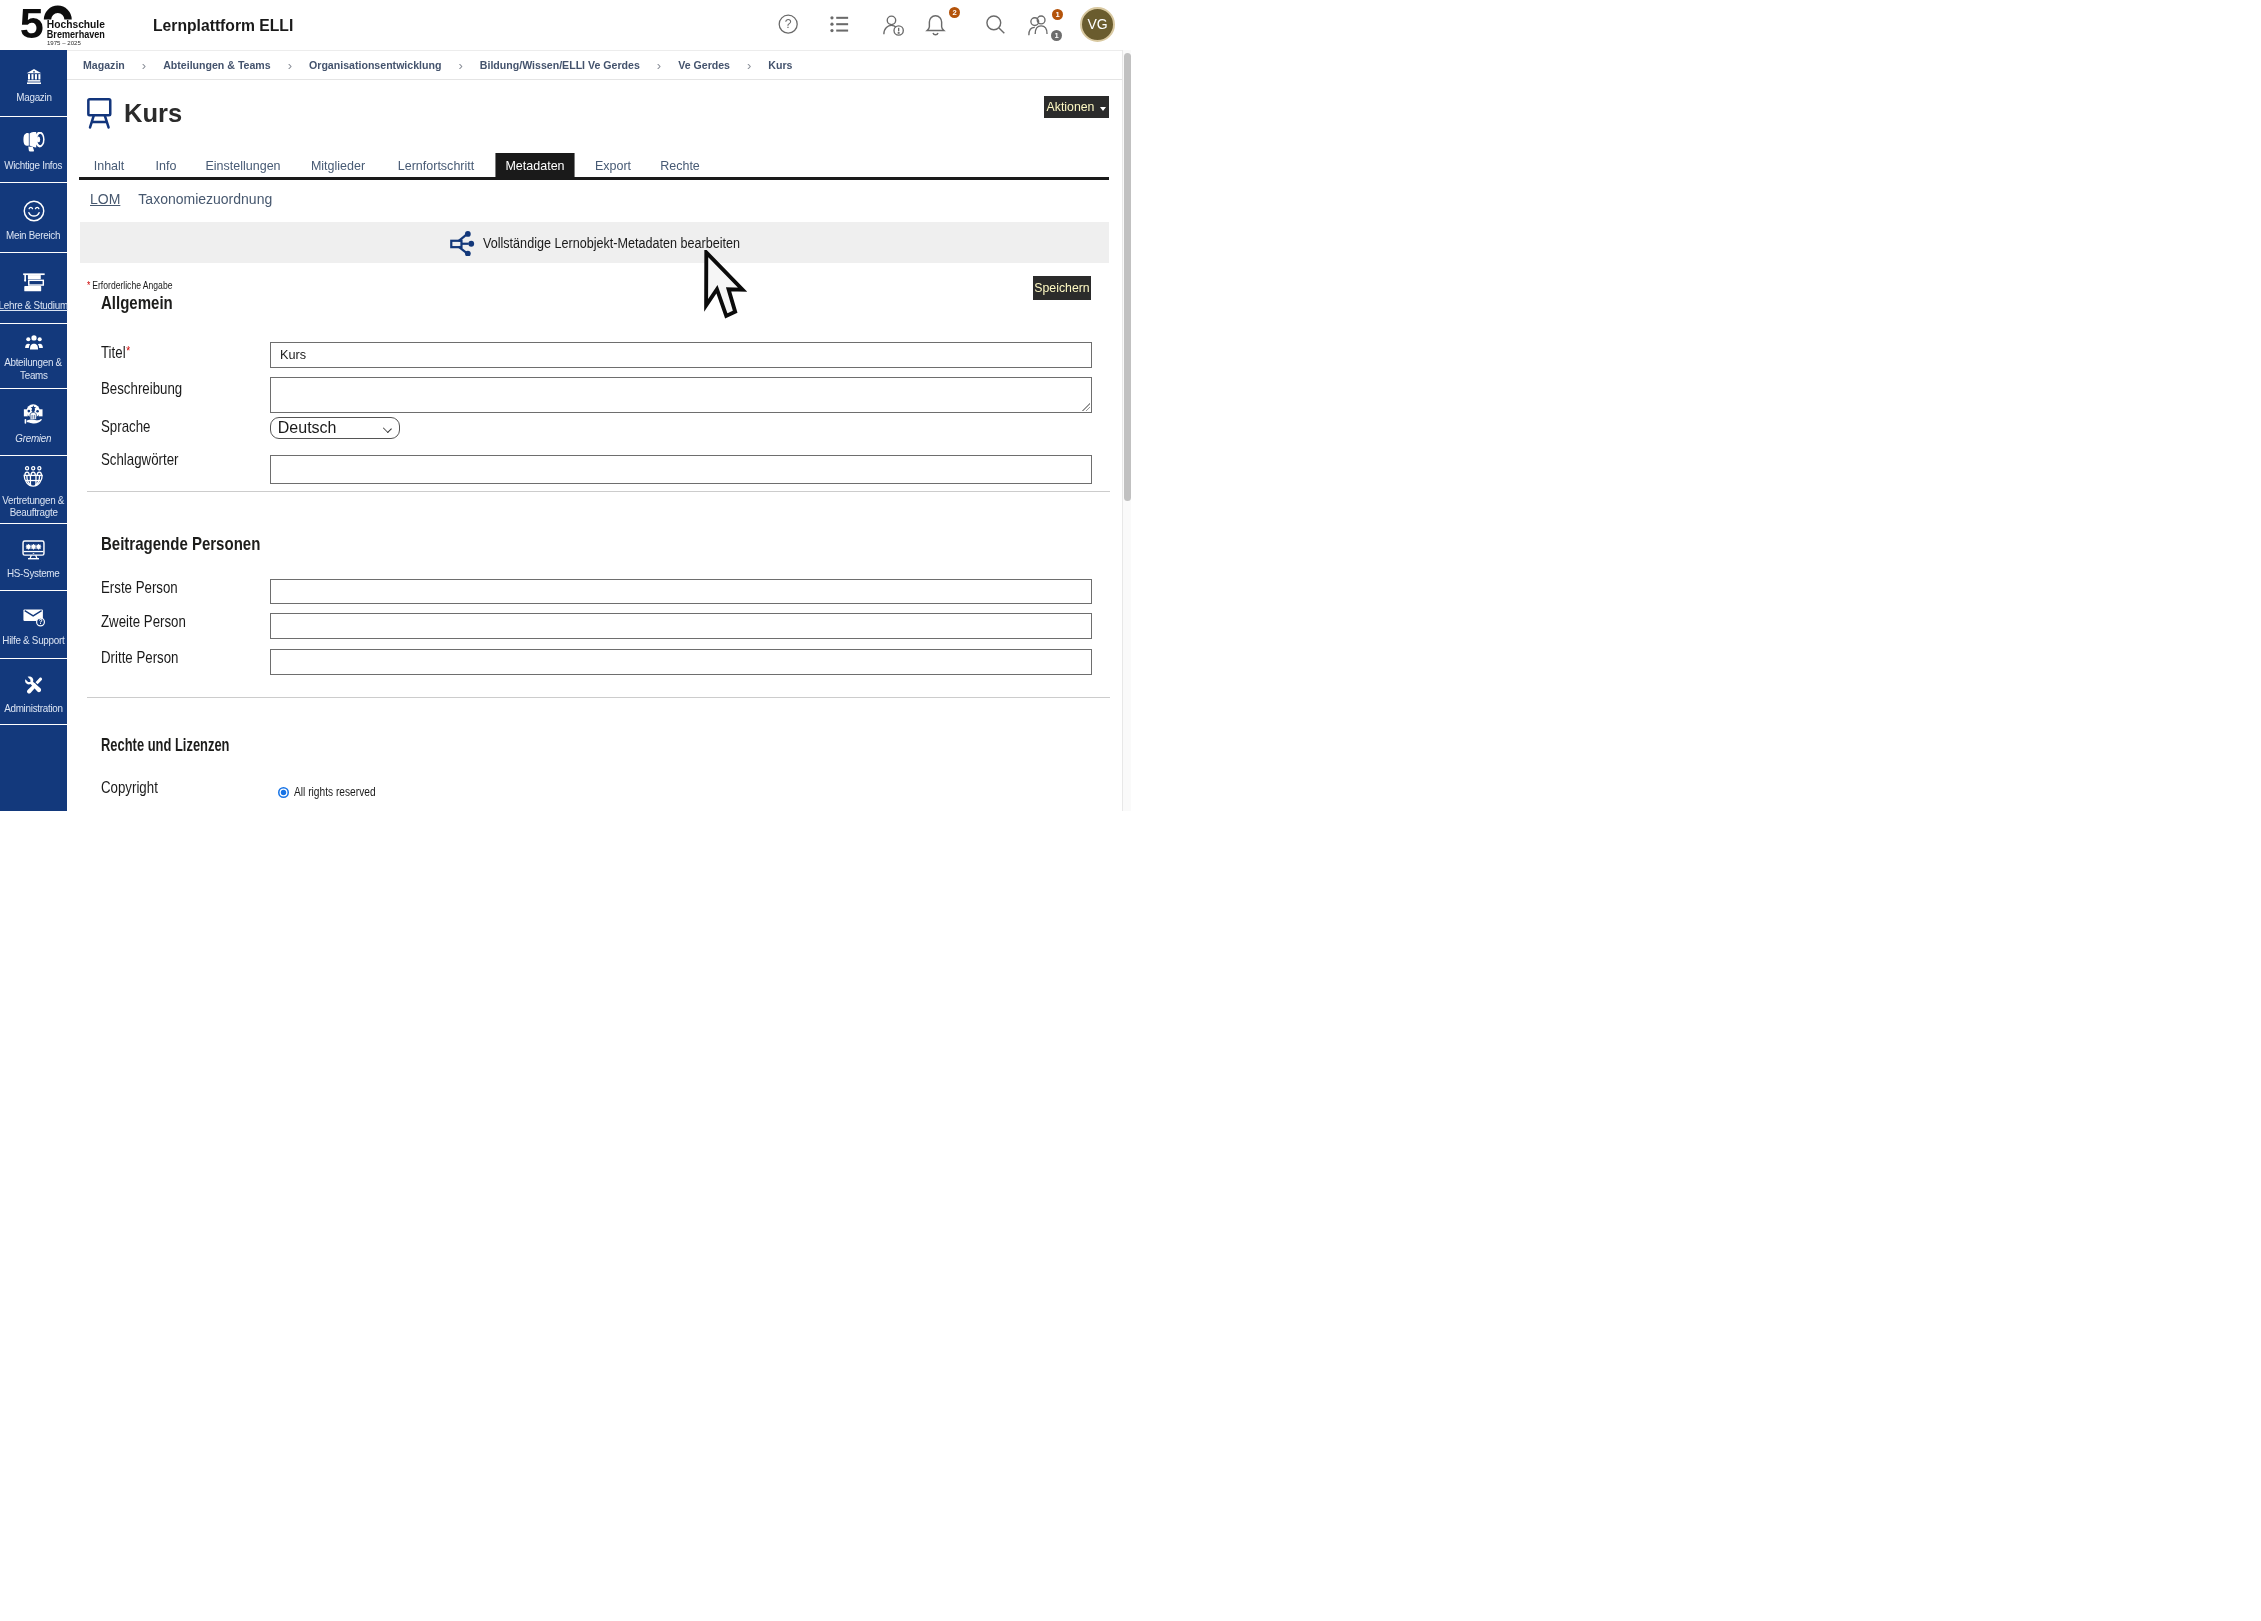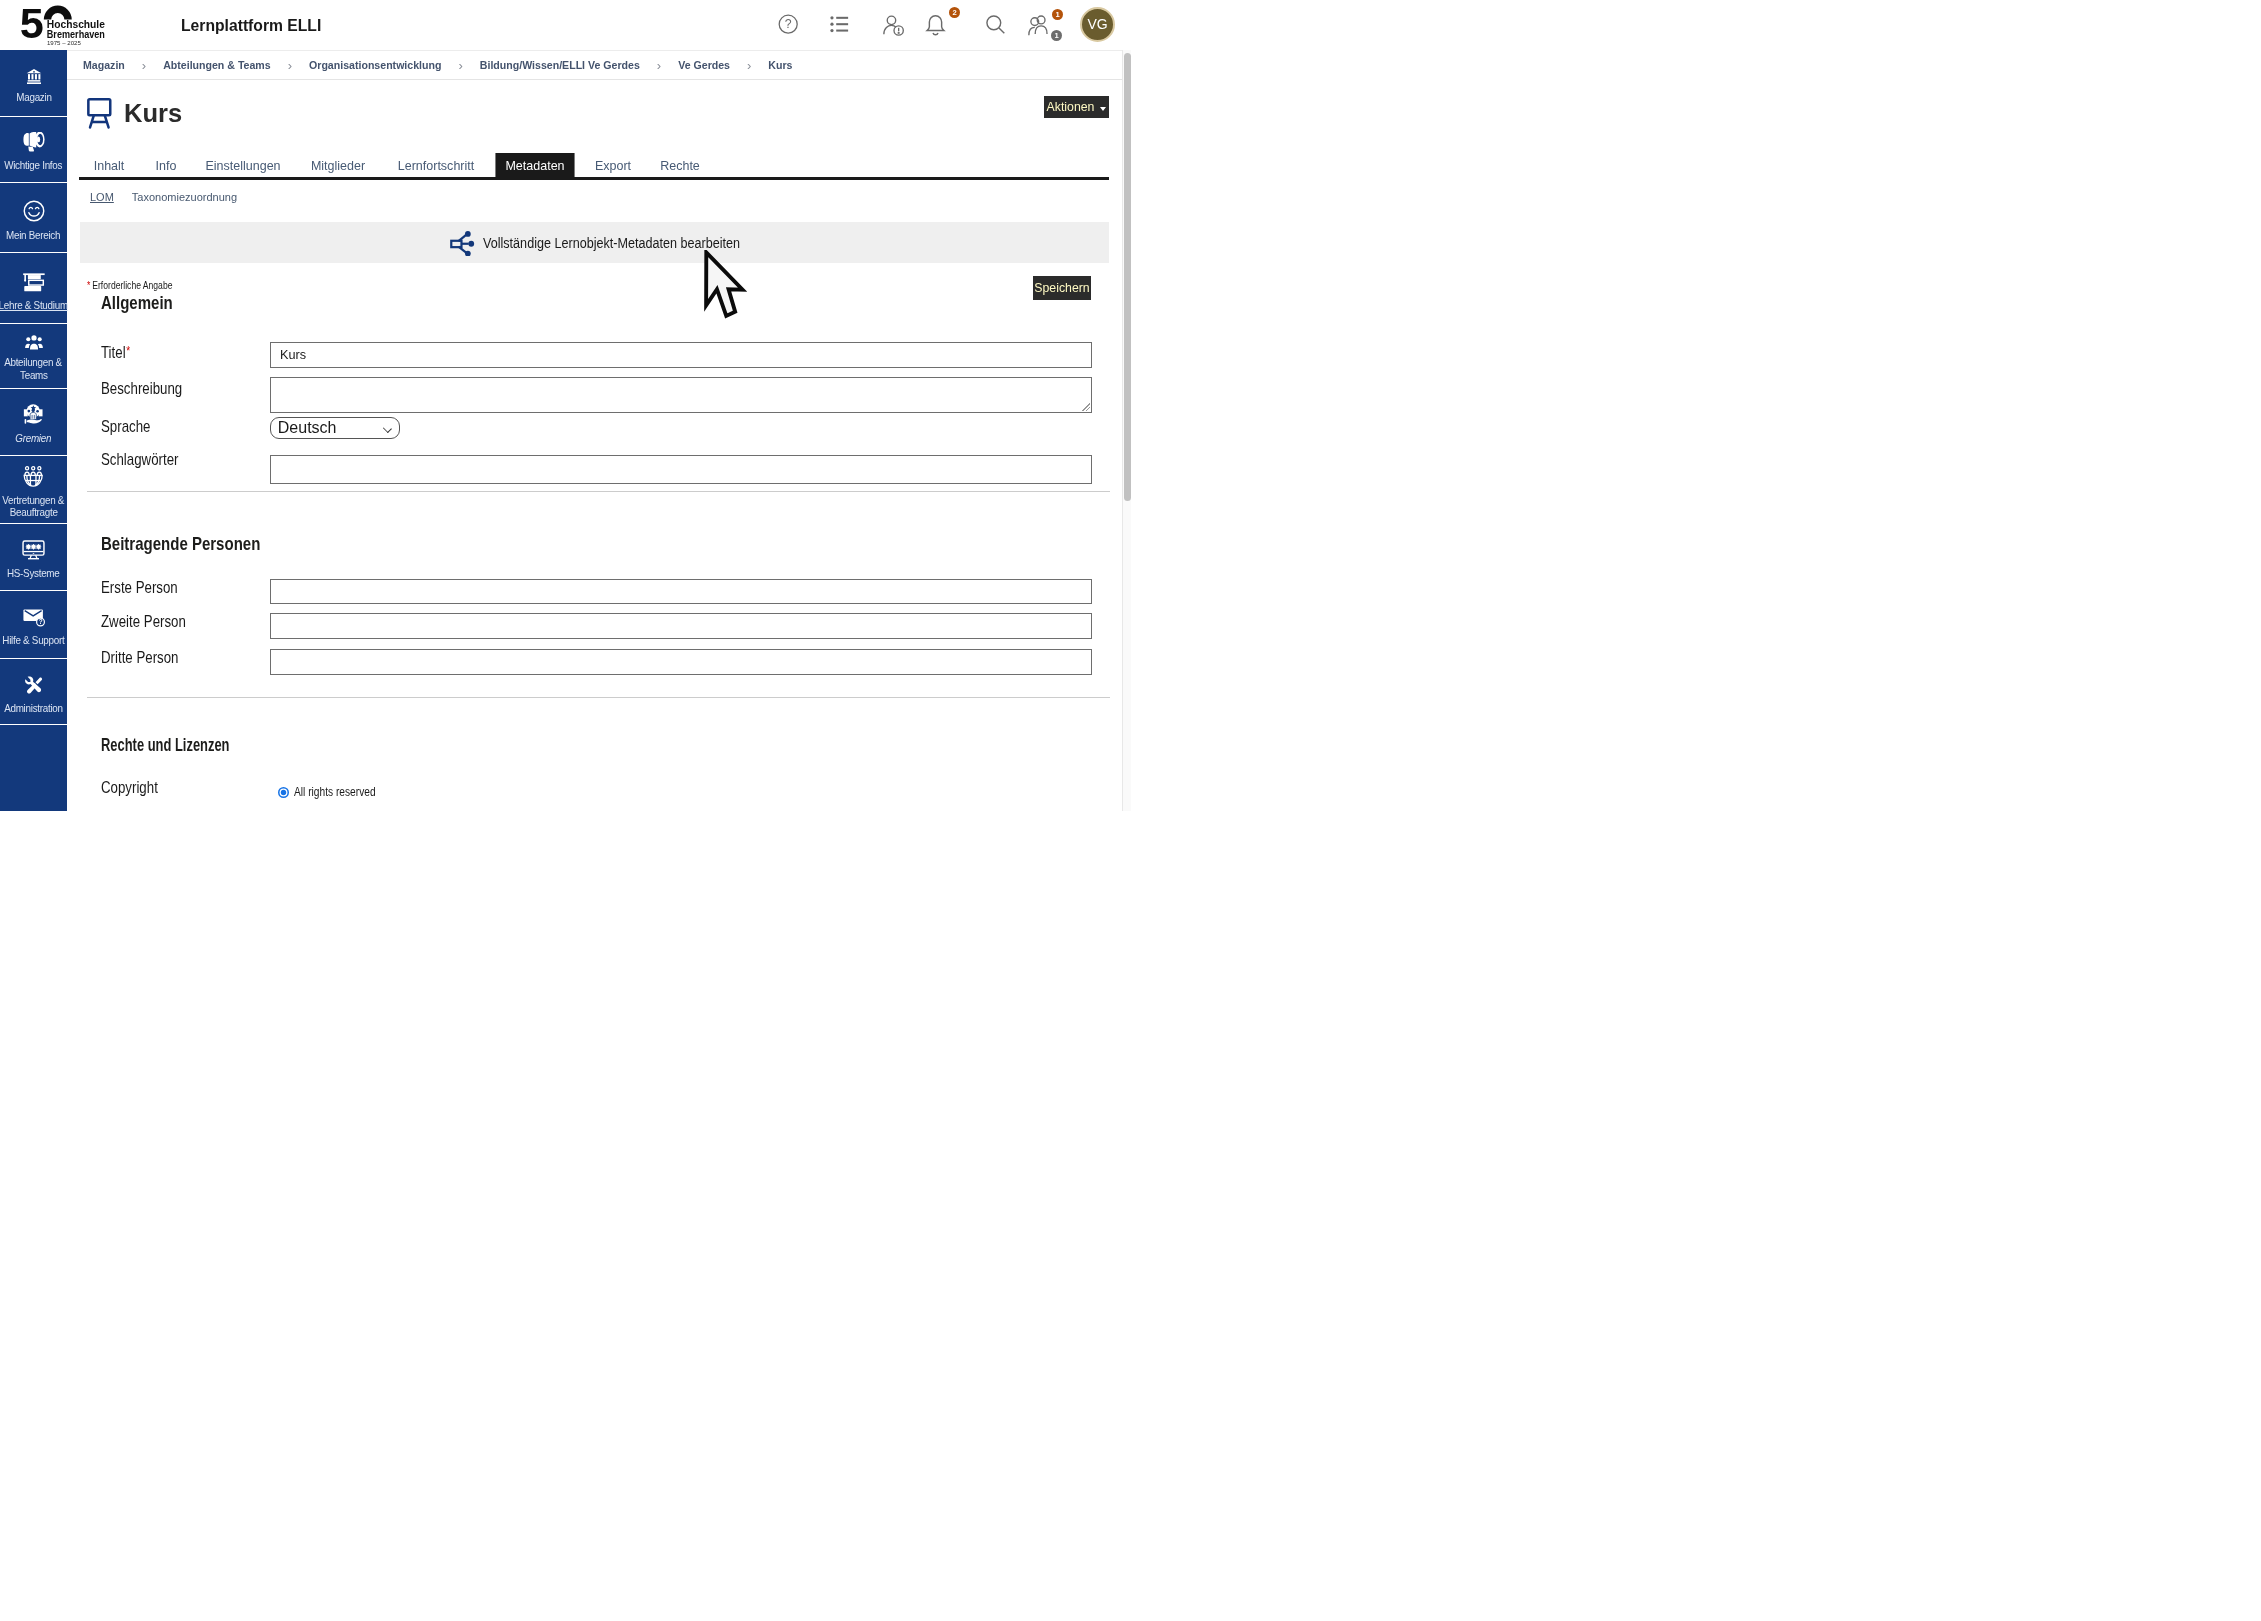--- a/index.html
+++ b/index.html
@@ -2,21 +2,21 @@
 <html lang="de" style="font-size:13.6px"><head>
 <meta charset="utf-8">
 <title>Lernplattform ELLI</title>
 <style>
   * { margin:0; padding:0; box-sizing:border-box; }
   html,body { width:1131px; height:811px; overflow:hidden; background:#fff;
     font-family:"Liberation Sans", sans-serif; }
   .abs { position:absolute; }
   
   .header { position:absolute; left:0; top:0; width:1131px; height:50px; background:#fff; z-index:5; }
-  .apptitle { position:absolute; left:153px; top:16.6px; font-size:15.7px; font-weight:bold; color:#1a1a1a;margin-left:28px; }
+  .apptitle { position:absolute; left:153px; top:16.6px; font-size:15.7px; font-weight:bold; color:#1a1a1a; }
   .hicon { position:absolute; top:14.4px; }
   .badge { position:absolute; border-radius:50%; width:11px; height:11px; color:#fff;
     font-size:7.6px; font-weight:bold; text-align:center; line-height:11.5px; }
   .badge.orange { background:#b4530a; }
   .badge.gray { background:#6d6d6d; }
   .avatar { position:absolute; left:1080px; top:6.8px; width:35px; height:35px; border-radius:50%;
     background:#6a5c2e; border:2.1px solid #d9c9a1; color:#fff; font-size:14px;
     display:flex; align-items:center; justify-content:center; }
   
   .sidebar { position:absolute; left:0; top:50px; width:67px; height:761px; background:#13397c; z-index:4; }
@@ -36,21 +36,21 @@
     color:#2b2b2b; line-height:1; }
   .btn-dark { position:absolute; background:#2b2b2b; color:#fef9c3; font-size:12.3px; text-align:center; }
   .aktionen { left:1044px; top:96px; width:65px; height:22px; line-height:22px; }
   .aktionen .caret { display:inline-block; width:0; height:0; border-left:3.8px solid transparent;
     border-right:3.8px solid transparent; border-top:4.7px solid #fff; margin-left:6px; }
   
   .tab { position:absolute; top:153px; height:24px; font-size:13.6px; color:#475a74;
     display:flex; align-items:center; justify-content:center; transform:translateX(-50%) scaleX(0.92); }
   .tab.active { background:#1a1a1a; color:#fff; width:86px; }
   .tabline { position:absolute; left:79px; top:177px; width:1030px; height:2.5px; background:#1a1a1a; }
-  .subtabs { position:absolute; left:90px; top:191px; font-size:11px; color:#47586f; }
+  .subtabs { position:absolute; left:90px; top:191px; font-size:14px; color:#47586f; }
   .subtabs .lom { text-decoration:underline; margin-right:18px; }
   
   .graybar { position:absolute; left:80px; top:222px; width:1029px; height:41px; background:#efefef;
     display:flex; align-items:center; color:#1a1a1a; }
   .graybar svg { position:absolute; left:370px; top:8.5px; }
   .graybar span { position:absolute; left:403px; top:12.7px; font-size:14px; letter-spacing:0;
     transform:scaleX(0.9); transform-origin:0 0; white-space:nowrap; }
   
   .req { position:absolute; left:87px; top:279px; font-size:11px; color:#1a1a1a;
     transform:scaleX(0.78); transform-origin:0 0; white-space:nowrap; }

